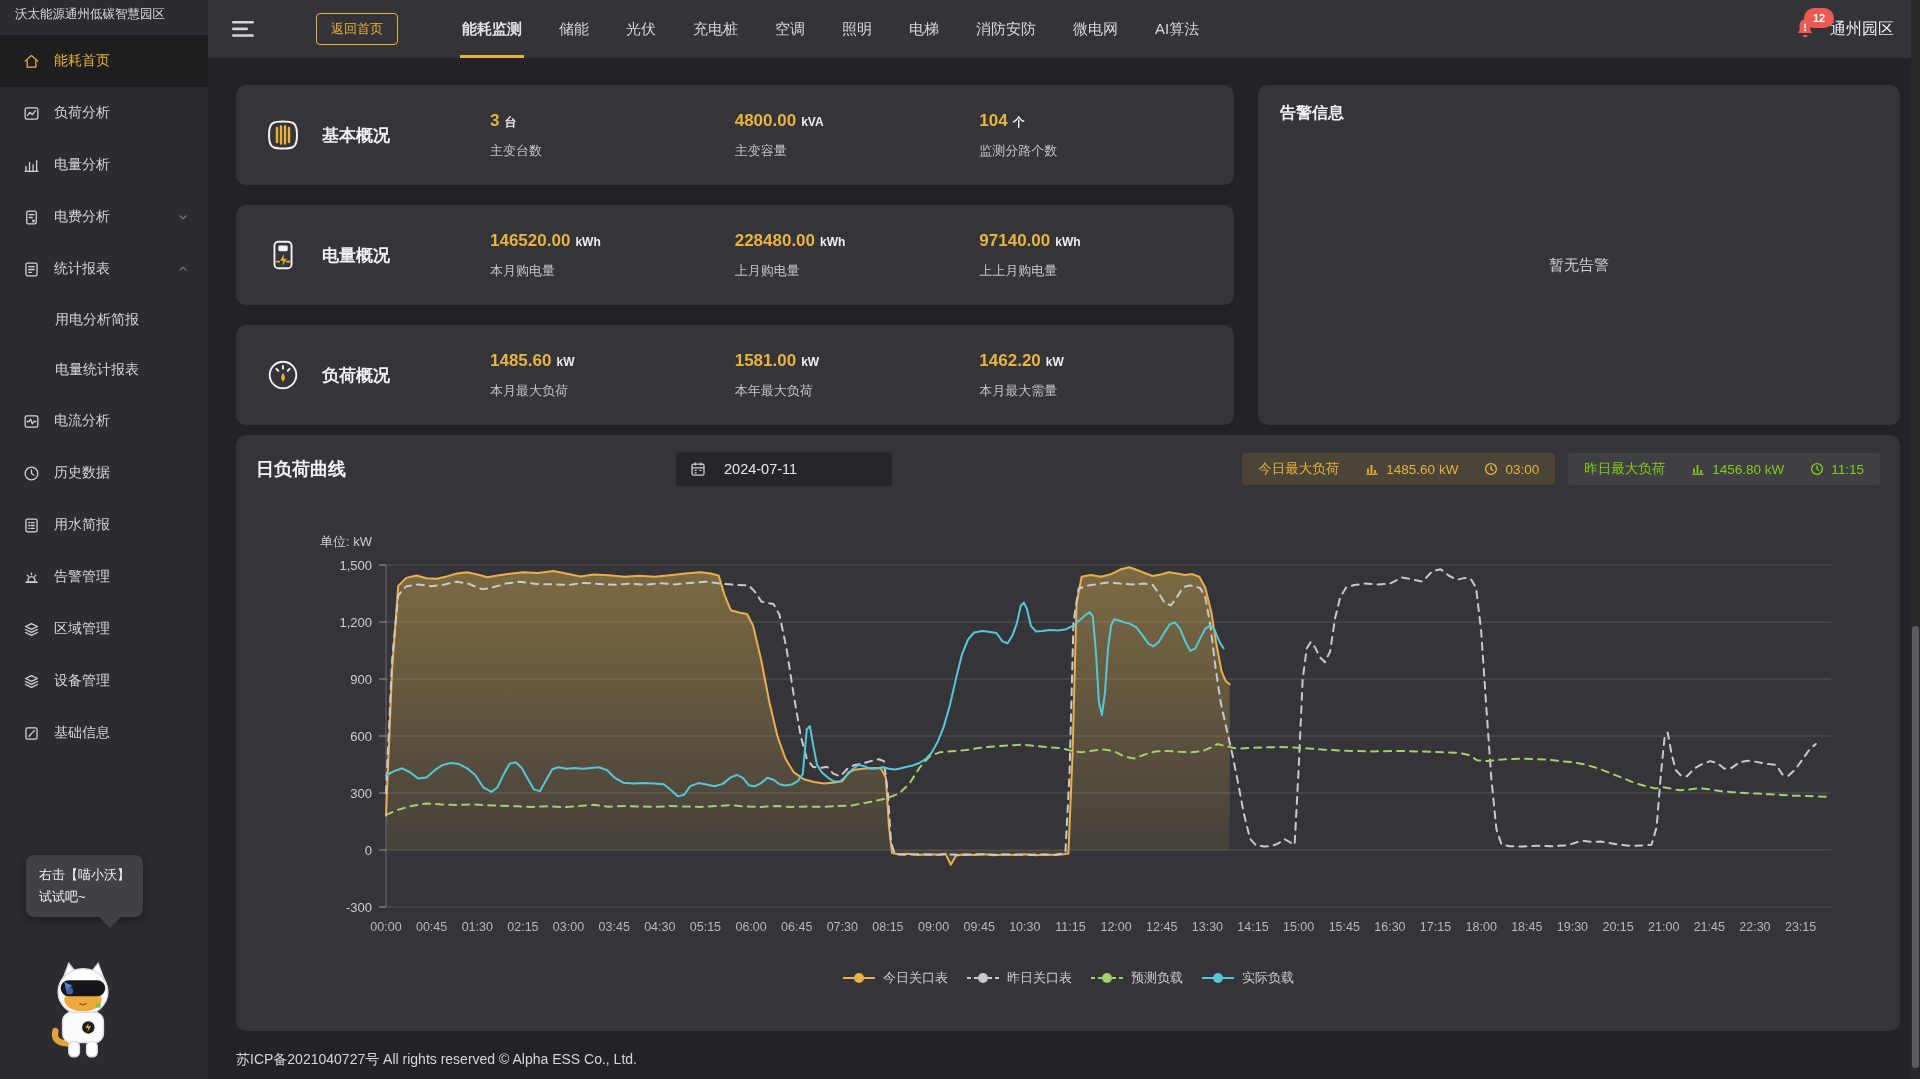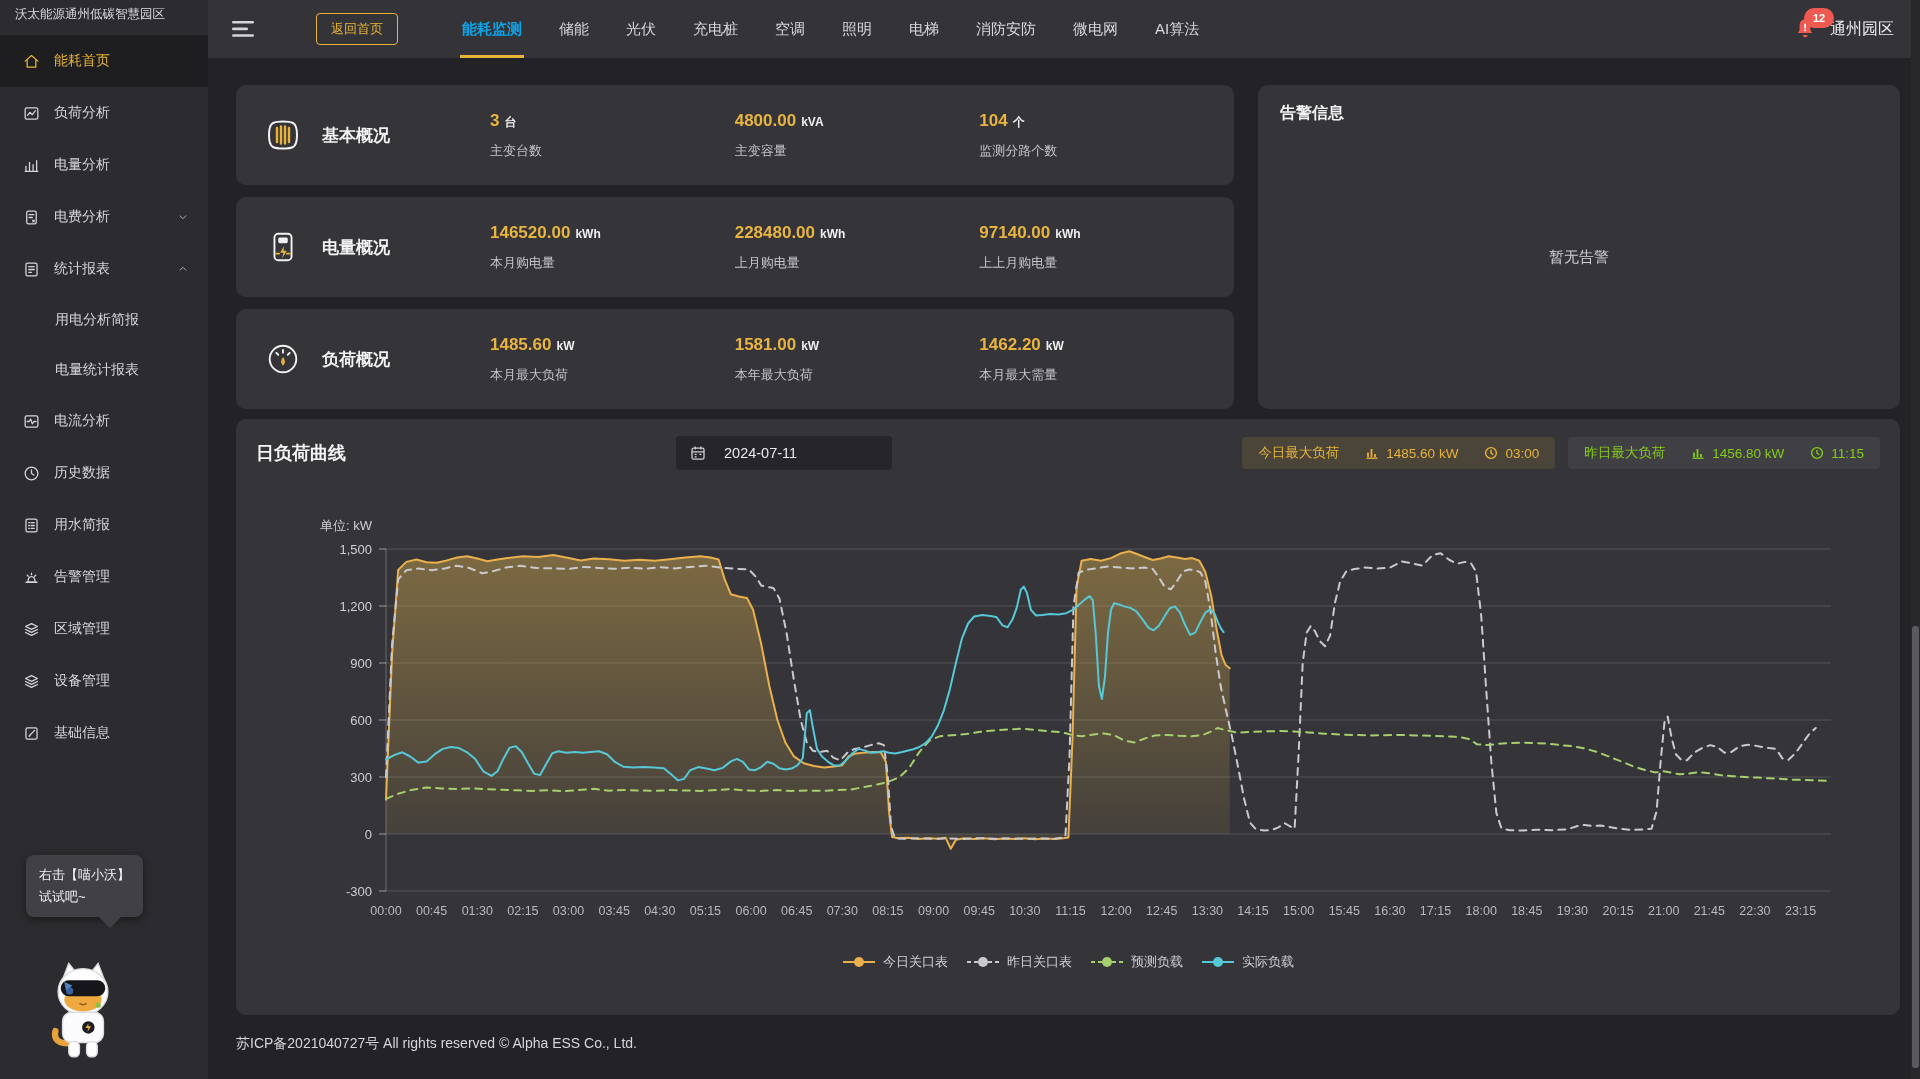--- a/index.html
+++ b/index.html
@@ -29,31 +29,31 @@
   .mascot-img { position:absolute; left:42px; bottom:12px; pointer-events:auto; cursor:pointer; }
 
   
   .main { flex:1; display:flex; flex-direction:column; background:#232327; min-width:0; }
   .topbar { height:58px; background:#333338; display:flex; align-items:stretch; padding:0 26px 0 24px; flex-shrink:0; }
   .topbar-left { display:flex; align-items:center; gap:60px; }
   .hamburger { display:flex; cursor:pointer; }
   .back-btn { border:1px solid #e8b339; color:#e8b339; background:transparent; border-radius:4px; font-size:13px; padding:6px 14px; cursor:pointer; align-self:center; font-family:inherit; }
   .tabs { display:flex; gap:33px; margin-left:62px; align-items:stretch; }
   .tab { display:flex; align-items:center; font-size:15px; color:#d8d8dc; border-bottom:3px solid transparent; padding:3px 2px 0 2px; cursor:pointer; }
-  .tab.active { color:#0ea5e9; border-bottom-color:#e8b339; font-weight:bold; }
+  .tab.active { color:#e5e5e5; border-bottom-color:#e8b339; font-weight:bold; }
   .topbar-right { margin-left:auto; display:flex; align-items:center; gap:12px; }
   .bell-wrap { position:relative; cursor:pointer; display:flex; }
   .bell-badge { position:absolute; top:-8px; left:12px; background:#ee5a52; color:#fff; font-size:11px; font-weight:bold; padding:2px 7px; border-radius:10px; border:2px solid #fff0; }
   .park-name { font-size:16px; color:#ececf0; }
 
   .content { padding:27px 20px 0 28px; flex:1; }
 
   
   .stats-grid { display:grid; grid-template-columns:1fr 642px; gap:24px; }
-  .cards-col { display:flex; flex-direction:column; gap:12px; }
+  .cards-col { display:flex; flex-direction:column; gap:20px; }
   .card { background:#343439; border-radius:10px; height:100px; display:flex; align-items:center; padding-left:26px; }
   .card-head { display:flex; align-items:center; gap:18px; width:228px; flex-shrink:0; }
   .card-icon { width:42px; height:42px; display:flex; align-items:center; justify-content:center; }
   .card-title { font-size:17px; font-weight:bold; color:#f2f2f4; }
   .metrics { flex:1; display:flex; padding-right:10px; }
   .metric { flex:1; }
   .m-top { display:flex; align-items:baseline; gap:5px; }
   .m-value { font-size:17px; font-weight:bold; color:#e9b440; }
   .m-unit { font-size:12px; font-weight:bold; color:#f0f0f2; }
   .m-label { font-size:13px; color:#c6c6ca; margin-top:11px; }

